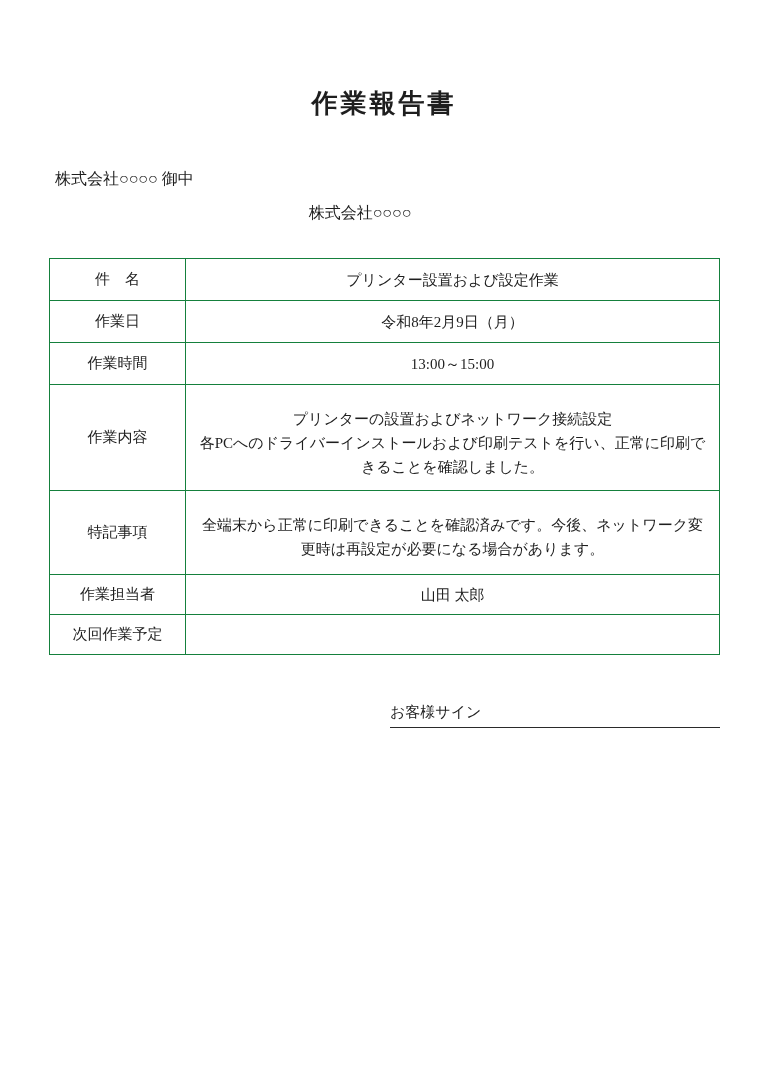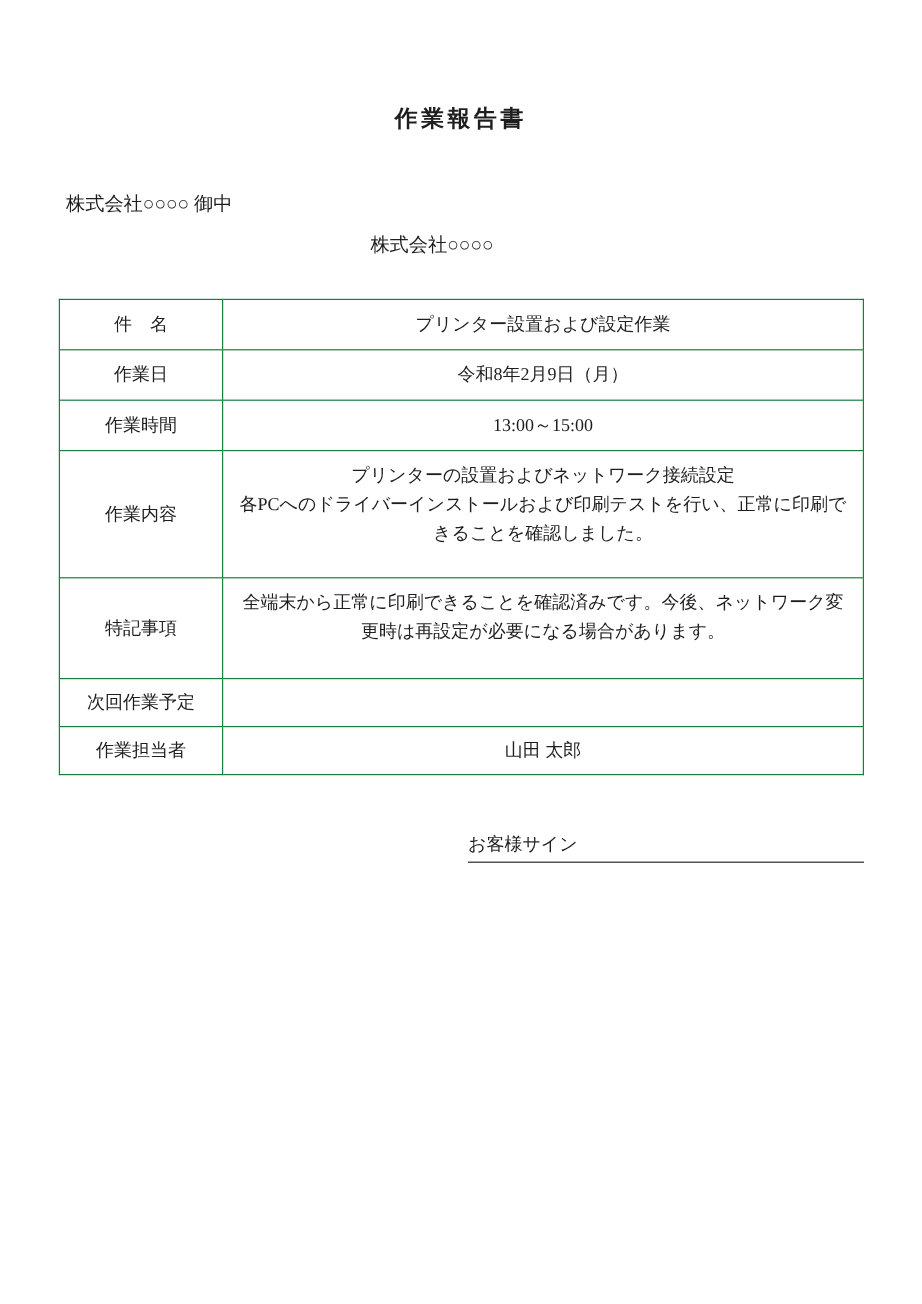--- a/index.html
+++ b/index.html
@@ -10,21 +10,21 @@
     height: 1087px;
     margin: 0 auto;
     background: #ffffff;
     font-family: "Liberation Serif", "DejaVu Serif", serif;
     color: #1e1e1e;
     overflow: hidden;
   }
   .doc-title {
     margin-top: 86px;
     text-align: center;
-    font-size: 19px;
+    font-size: 26px;
     font-weight: bold;
     letter-spacing: 3px;
   }
   .recipient {
     margin-top: 48px;
     margin-left: 55px;
     font-size: 16px;
   }
   .sender-block {
     text-align: center;
@@ -61,21 +61,21 @@
     text-align: center;
     vertical-align: middle;
     padding: 4px 13px;
     line-height: 24px;
     white-space: pre-line;
   }
   .row-short  { height: 42px; }
   .row-tall   { height: 106px; }
   .row-notes  { height: 84px; }
   .row-last   { height: 40px; }
-  .row-tall td, .row-notes td { vertical-align: top; padding-top: 9px; }
+  .row-tall td, .row-notes td { vertical-align: top; padding-top: 22px; }
   .signature-area {
     margin-top: 48px;
     margin-right: 48px;
     margin-left: auto;
     width: 330px;
     border-bottom: 1px solid #2a2a2a;
     padding-bottom: 5px;
     font-size: 15px;
   }
 </style>
@@ -109,26 +109,26 @@
       <tr class="row-tall">
         <th>作業内容</th>
         <td>プリンターの設置およびネットワーク接続設定
 各PCへのドライバーインストールおよび印刷テストを行い、正常に印刷できることを確認しました。</td>
       </tr>
       <tr class="row-notes">
         <th>特記事項</th>
         <td>全端末から正常に印刷できることを確認済みです。今後、ネットワーク変更時は再設定が必要になる場合があります。</td>
       </tr>
       <tr class="row-last">
+        <th>作業担当者</th>
+        <td>山田 太郎</td>
+      </tr>
+      <tr class="row-last">
         <th>次回作業予定</th>
         <td></td>
-      </tr>
-      <tr class="row-last">
-        <th>作業担当者</th>
-        <td>山田 太郎</td>
       </tr>
     </tbody>
   </table>
 
   <div class="signature-area">
     <span>お客様サイン</span>
   </div>
 
 </div>
 

